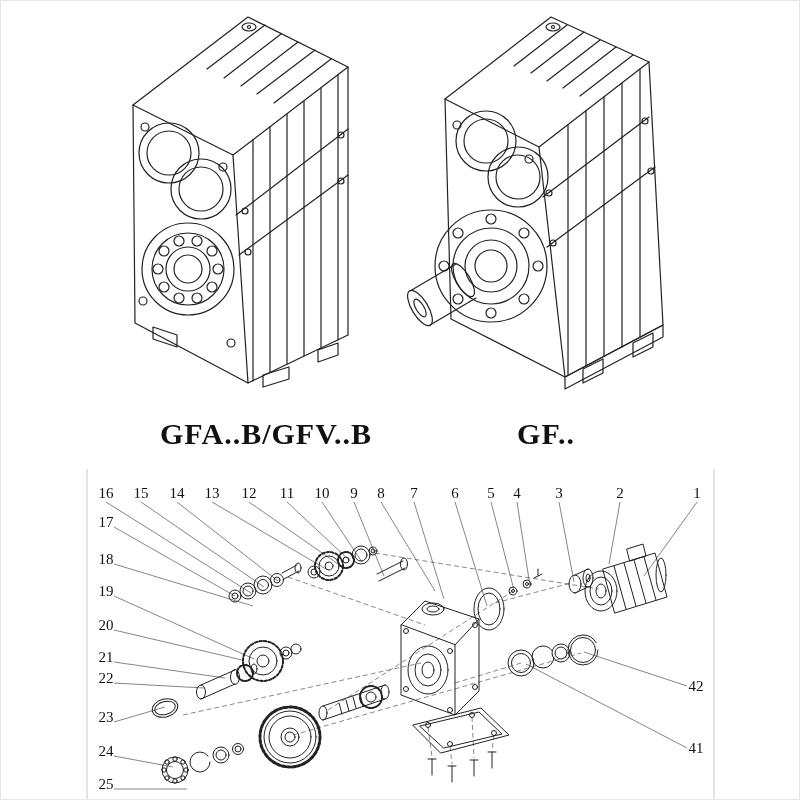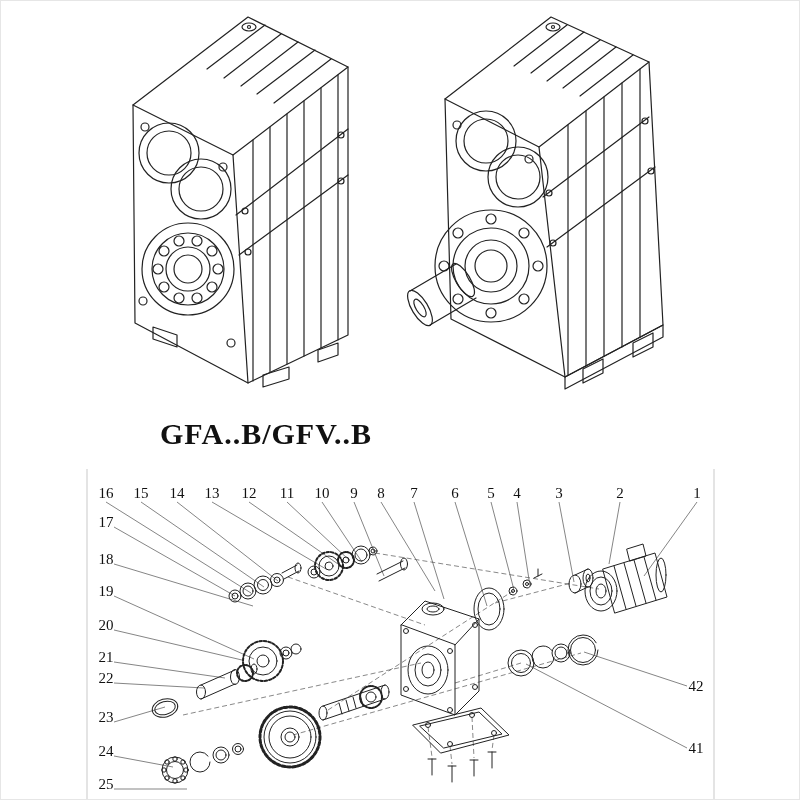--- a/index.html
+++ b/index.html
@@ -108,20 +108,21 @@
         <circle cx="248" cy="164" r="3"></circle>
       <circle cx="54" cy="118" r="4"></circle>
         <circle cx="126" cy="152" r="4"></circle>
 
       <path d="M162,370 L260,318 L260,330 L162,382 Z"></path>
       <path d="M180,362 L200,352 L200,366 L180,376 Z M230,336 L250,326 L250,340 L230,350 Z"></path>
     </g>
   </svg>
 
   <div class="caption" style="left:95px;top:416px;width:340px">GFA..B/GFV..B</div>
+  <div class="caption" style="left:435px;top:416px;width:220px">GF..</div>
 
   <svg class="abs" style="left:82px;top:462px" width="640" height="338" viewBox="0 0 640 338">
 
     <path d="M4,6 L4,338 M631,6 L631,338" stroke="#bbbbbb" stroke-width="0.8" fill="none"></path>
 
     <path fill="none" stroke="#333" stroke-width="0.6" d="M23,39 L168,130 M58,39 L181,124 M94,39 L195,118 M129,39 L243,106 M166,39 L255,101
          M204,39 L266,97 M239,39 L279,99 M271,39 L301,113 M298,39 L352,128 M331,39 L361,136
          M372,39 L404,143 M408,39 L431,127 M434,39 L447,123 M476,39 L491,119 M537,39 L526,101
          M614,39 L561,113
          M31,64 L152,133 M31,101 L170,143 M31,133 L171,196 M31,167 L159,197 M31,199 L142,215

